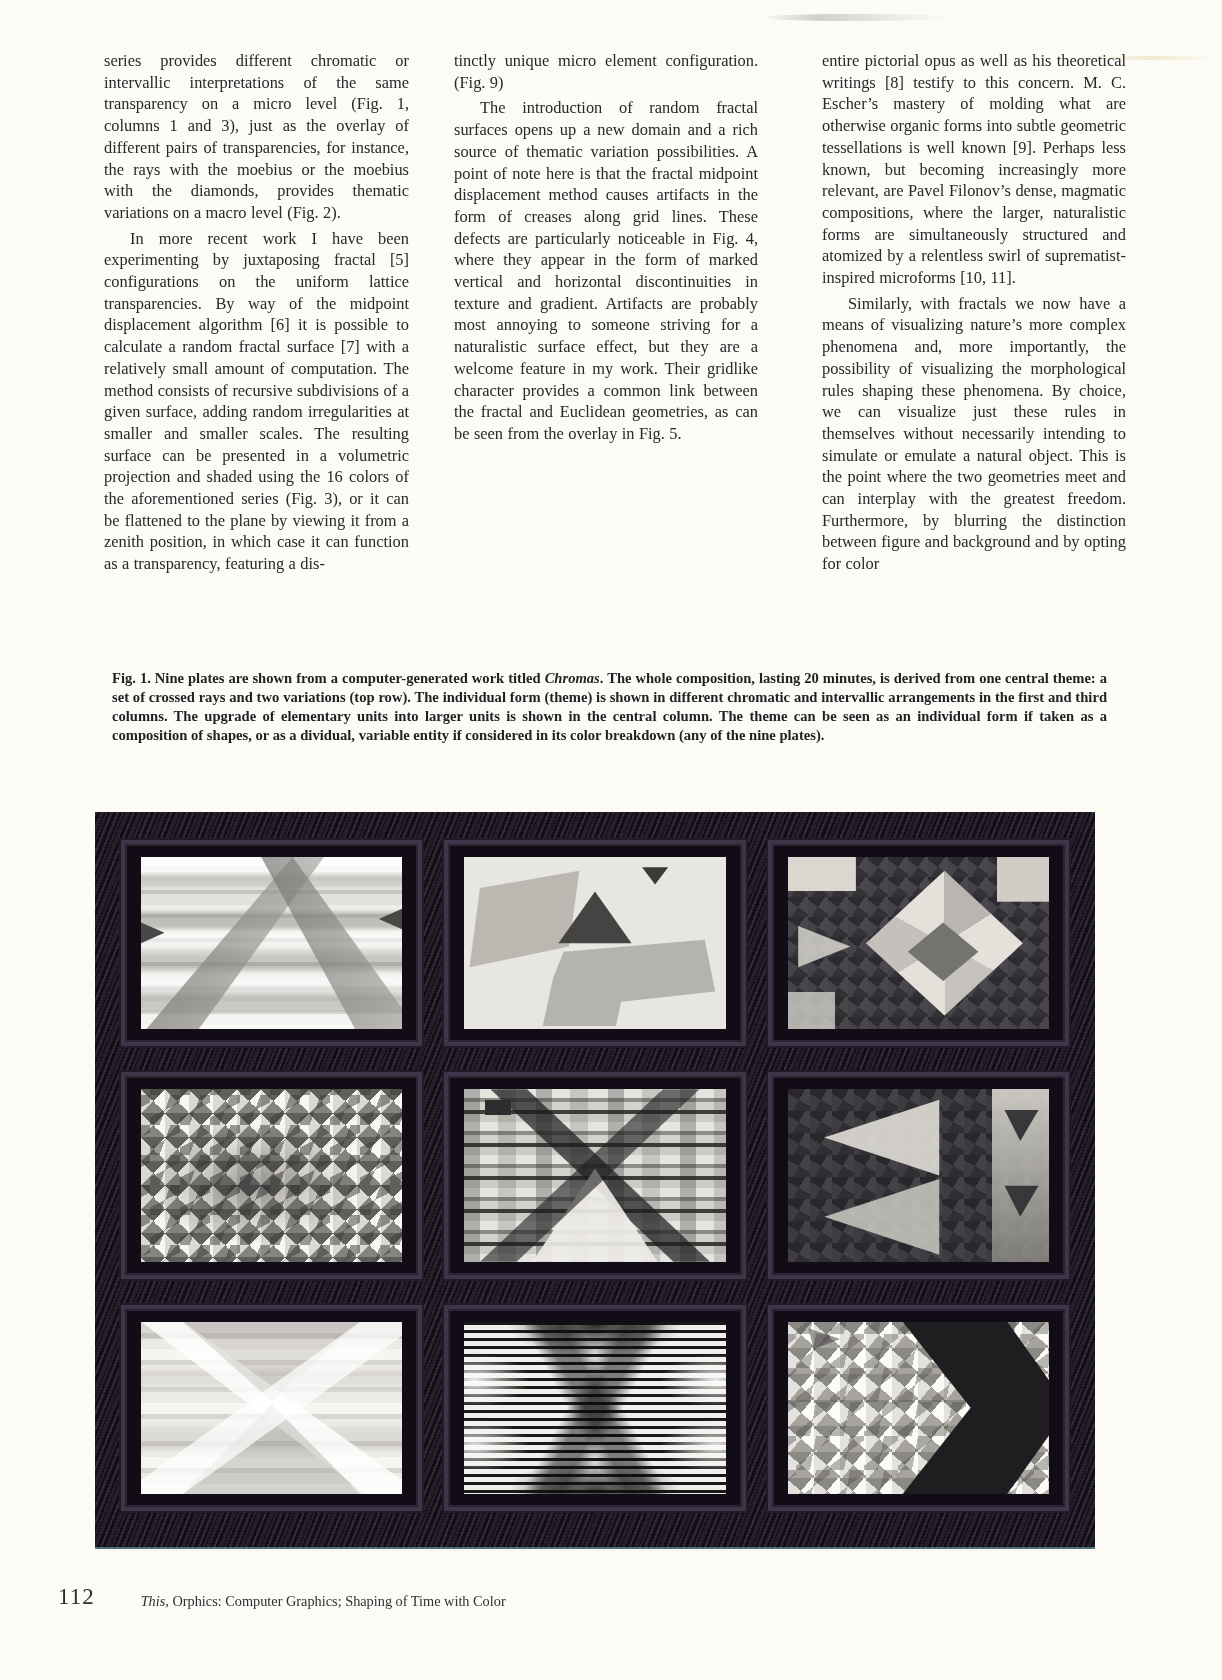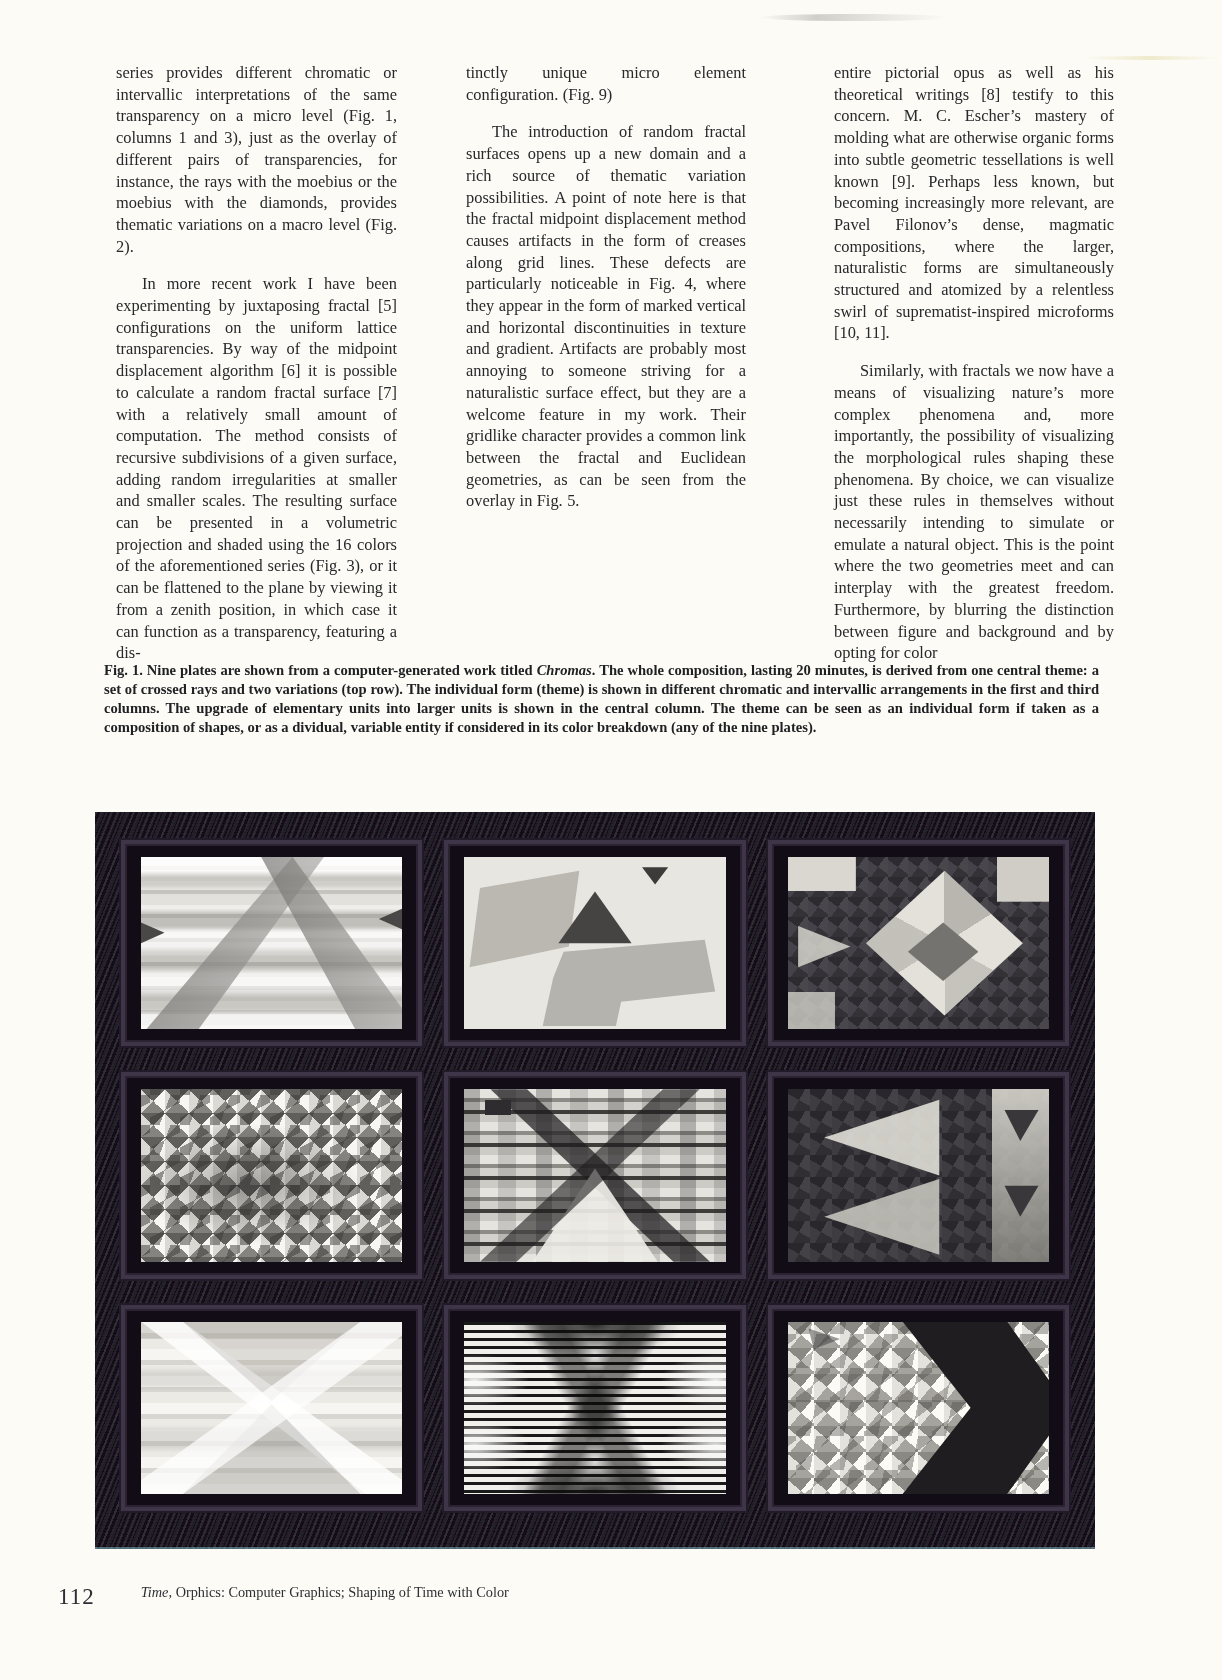--- a/index.html
+++ b/index.html
@@ -8,28 +8,28 @@
 
   
   .smudge{position:absolute;left:760px;top:14px;width:190px;height:7px;border-radius:50%;
           background:linear-gradient(90deg,transparent,rgba(125,125,118,.35) 30%,rgba(125,125,118,.18) 60%,transparent);}
   .smudge2{position:absolute;left:1080px;top:56px;width:140px;height:4px;border-radius:50%;
           background:linear-gradient(90deg,transparent,rgba(228,220,170,.55),transparent);}
 
   
   .col{position:absolute;top:46px;text-align:justify;font-size:16.4px;line-height:21.7px;
        hyphens:auto;-webkit-hyphens:auto;word-spacing:.02em;}
-  .col p{margin:16px;}
+  .col p{margin:4px;}
   .col p.ind{text-indent:26px;font-family:Liberation Serif, serif;}
   .col1{left:100px;width:313px;}
   .col2{left:450px;width:312px;}
   .col3{left:818px;width:312px;}
 
   
-  .caption{position:absolute;left:100px;top:657px;width:995px;margin:4px;
+  .caption{position:absolute;left:100px;top:657px;width:995px;margin:12px;
            font-weight:bold;font-size:14.6px;line-height:18.9px;text-align:justify;color:#1e2023;}
   .it{font-style:italic;}
 
   
   .figure{position:absolute;left:95px;top:812px;width:1000px;height:737px;
           background-color:#140f18;
           background-image:
             repeating-linear-gradient(112deg, rgba(98,74,110,.30) 0 2px, transparent 2px 5px),
             repeating-linear-gradient(112deg, rgba(74,104,84,.20) 0 2px, transparent 2px 7px),
             repeating-linear-gradient(0deg, rgba(0,0,0,.28) 0 1px, transparent 1px 3px);
@@ -131,21 +131,21 @@
   
   .art9{background-color:#e5e3dd;background-image:
     repeating-conic-gradient(from 10deg, rgba(80,78,74,.4) 0% 12%, transparent 12% 50%),
     repeating-conic-gradient(from 40deg, rgba(252,251,247,.95) 0% 25%, rgba(150,148,142,.8) 25% 50%,
       rgba(228,226,220,.9) 50% 75%, rgba(100,98,93,.7) 75% 100%);
     background-size:34px 34px,26px 26px;background-position:8px 12px,0 0;}
   .art9::before{clip-path:polygon(44% 0,84% 0,100% 34%,100% 66%,84% 100%,44% 100%,70% 50%);background:#1f1d20;}
   .art9 .s1{clip-path:polygon(8% 4%,20% 10%,10% 16%);background:rgba(60,58,60,.5);}
 
   
-  .footer{position:absolute;left:58px;top:1584px;display:flex;align-items:flex-start;gap:46px;}
+  .footer{position:absolute;left:58px;top:1584px;display:flex;align-items:flex-end;gap:46px;}
   .pageno{font-size:23px;letter-spacing:1px;color:#2c2f33;}
   .rhead{font-size:14.3px;color:#2c2f33;}
 </style>
 </head>
 <body>
 
 <div class="page">
   <div class="smudge"></div>
   <div class="smudge2"></div>
 
@@ -212,15 +212,15 @@
       <div class="cell">
         <div class="art art9">
           <i class="s1"></i>
         </div>
       </div>
     </div>
   </div>
 
   <div class="footer">
     <span class="pageno">112</span>
-    <span class="rhead"><span class="it">Time,</span> <span>Orphics: Computer Graphics; Shaping of Time with Color</span></span>
+    <span class="rhead"><span class="it">This,</span> <span>Orphics: Computer Graphics; Shaping of Time with Color</span></span>
   </div>
 </div>
 
 </body></html>

